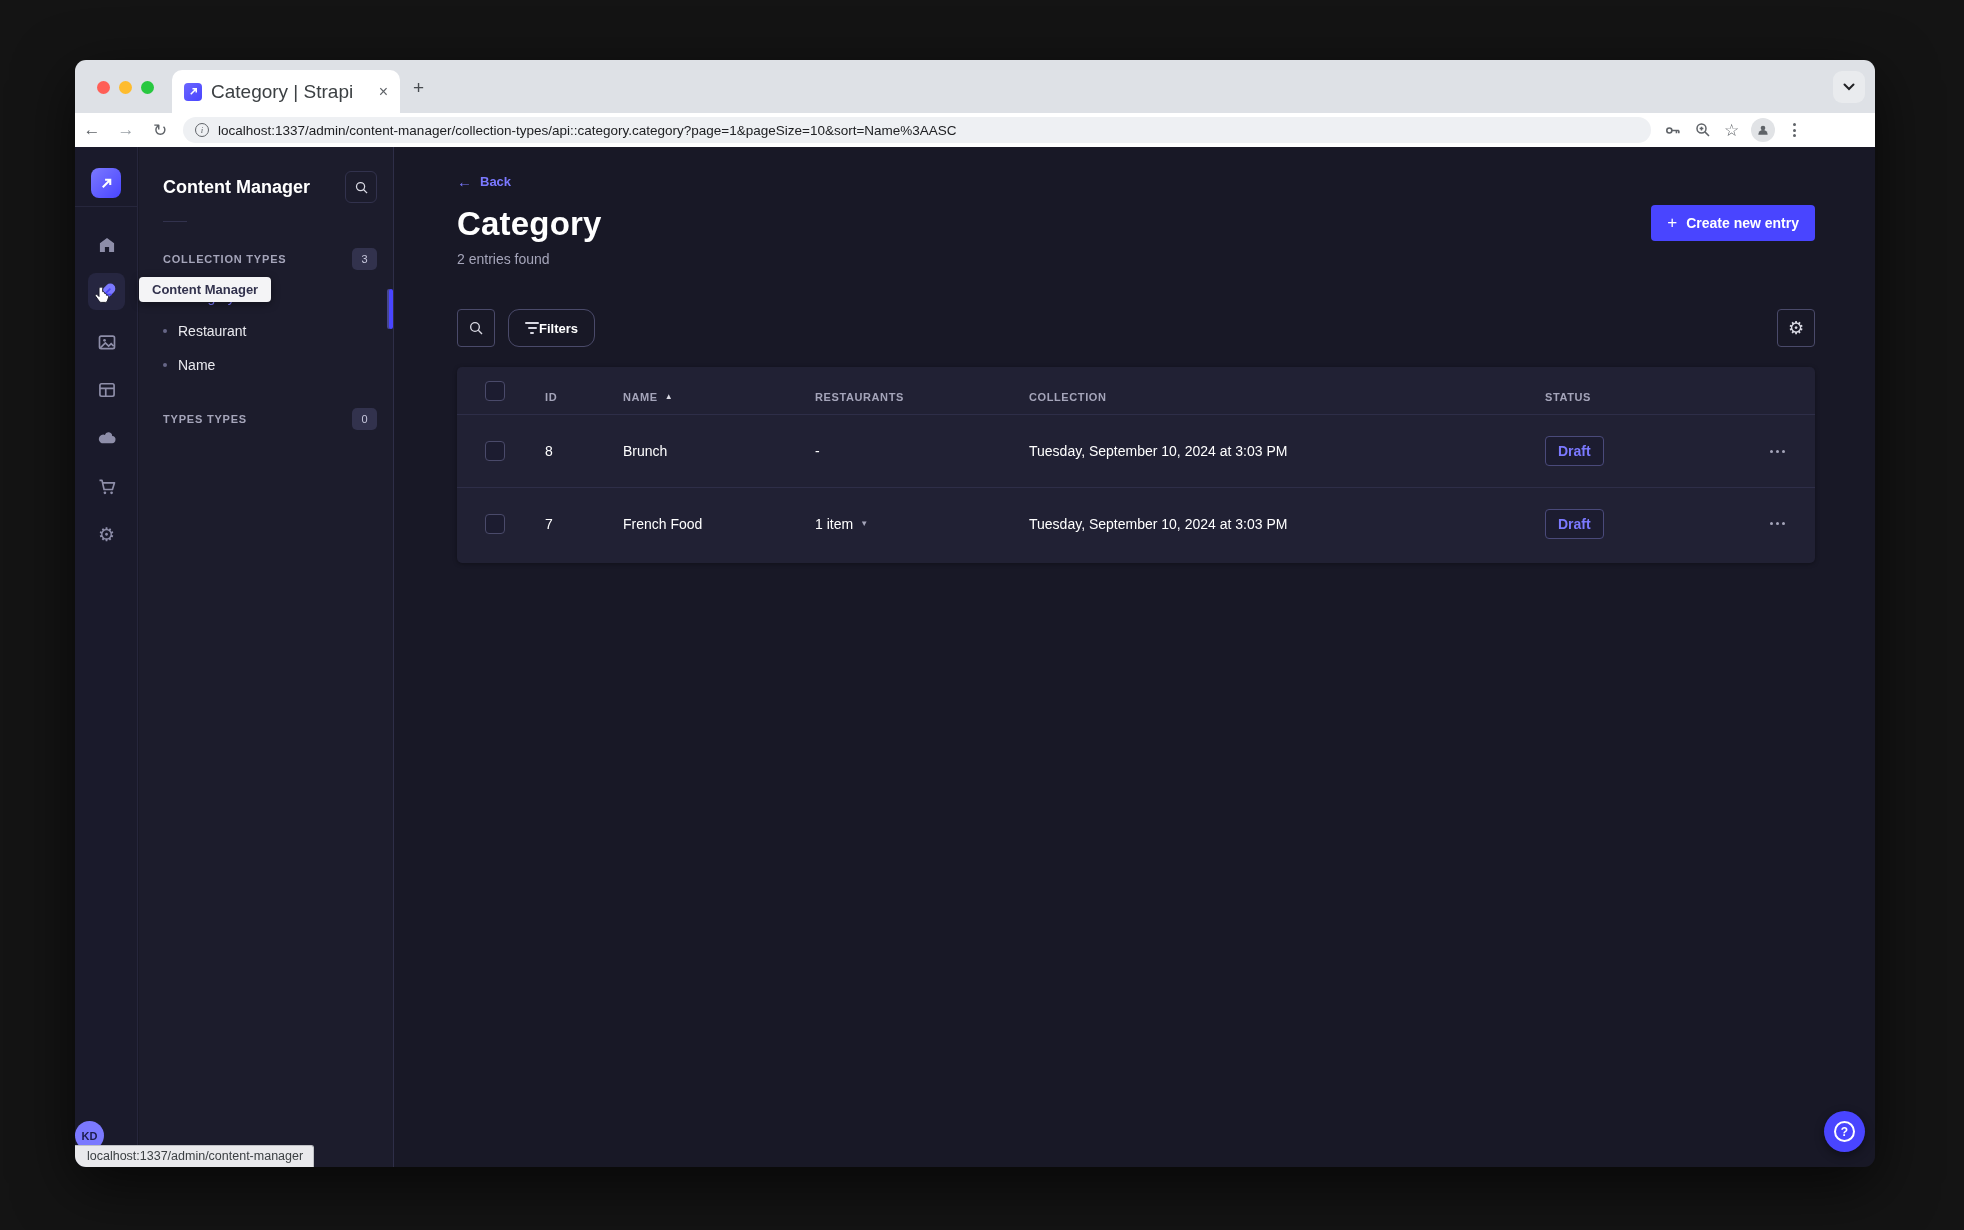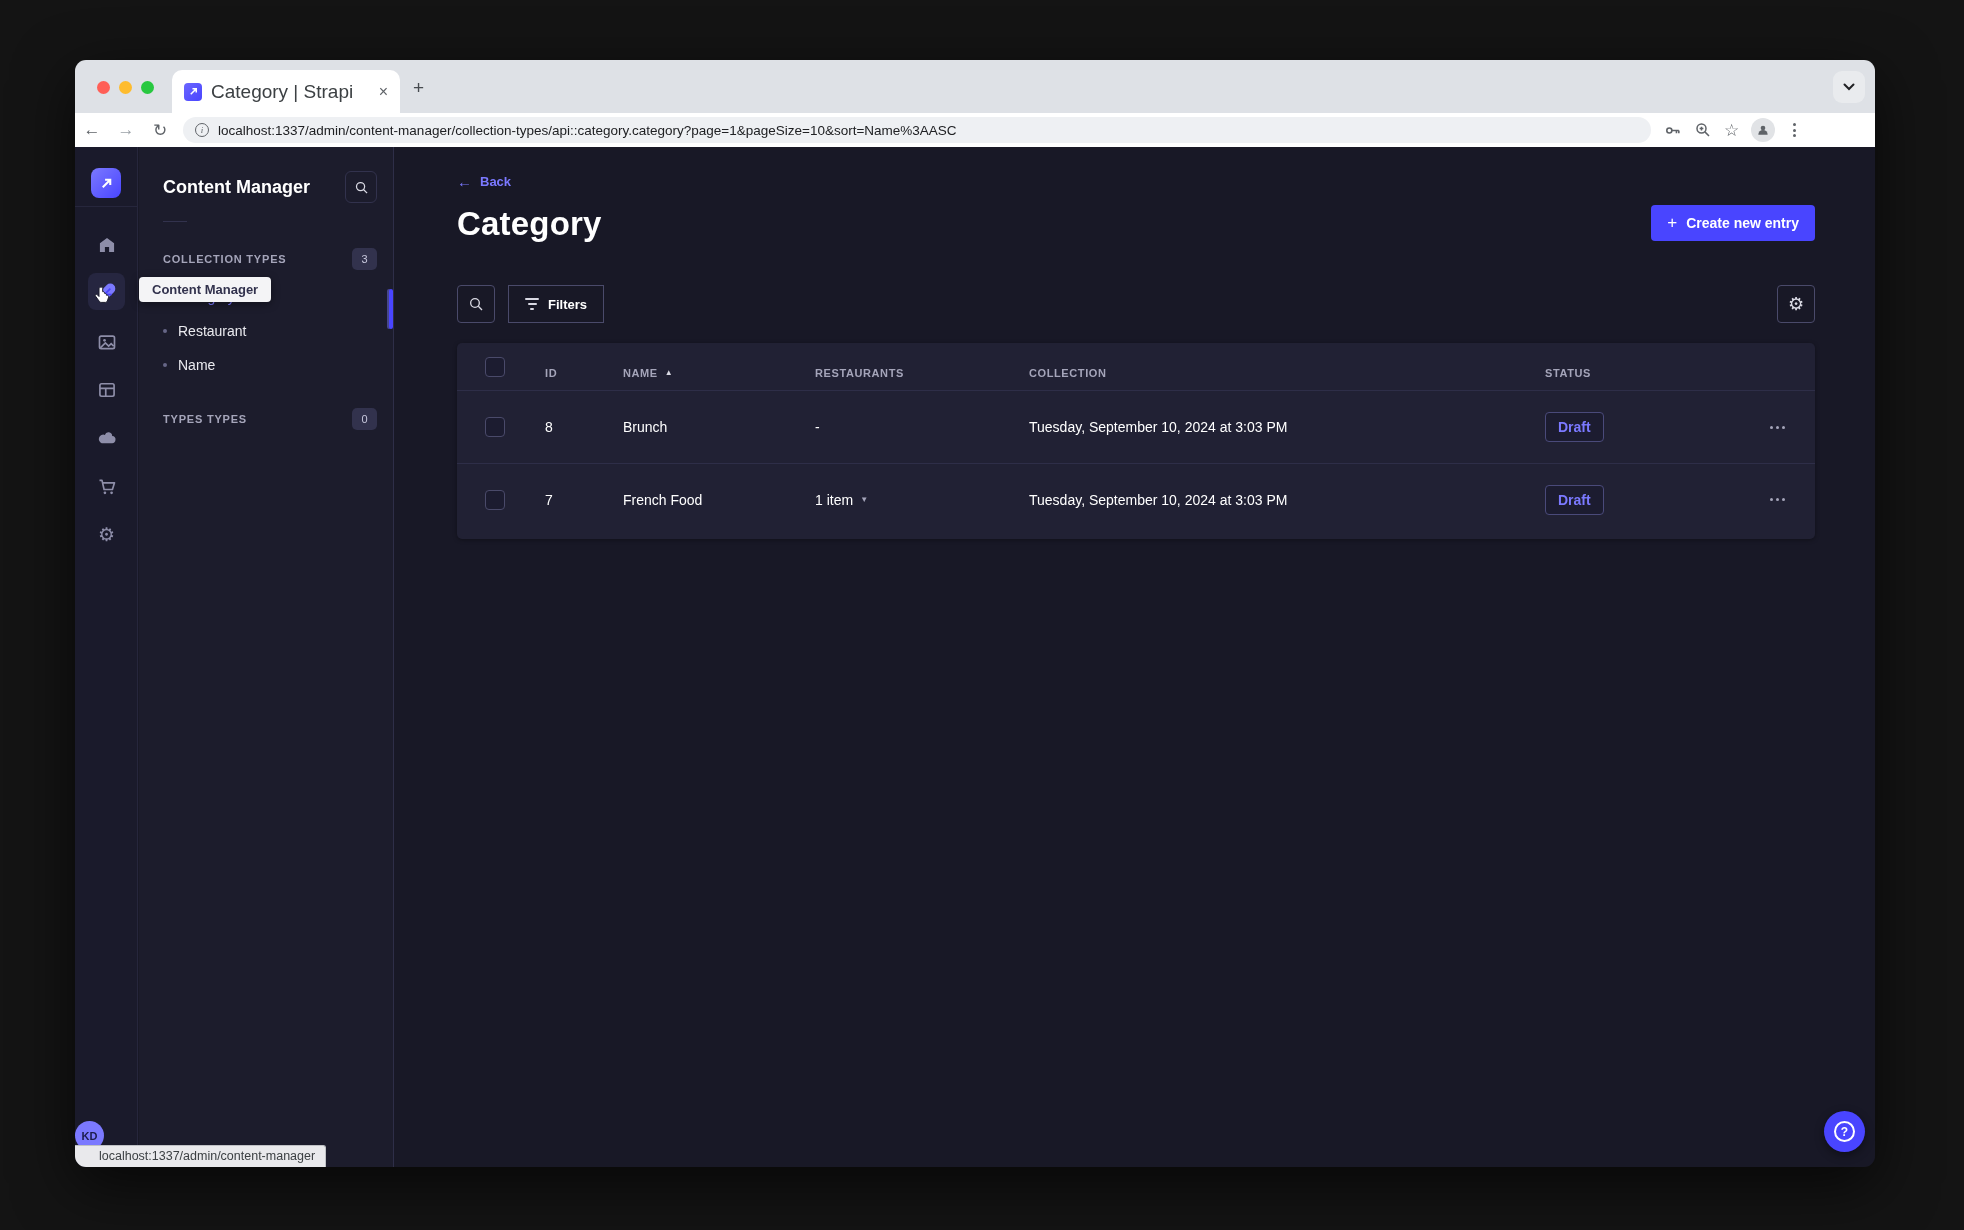--- a/index.html
+++ b/index.html
@@ -69,21 +69,21 @@
   .back-link { display:inline-flex; align-items:center; gap:8px; color:#7b79ff; font-size:13px; font-weight:bold; }
   .back-arrow { font-size:15px; font-weight:normal; }
   .title-row { display:flex; align-items:flex-start; justify-content:space-between; margin-top:14px; }
   .page-title { font-size:33px; font-weight:bold; color:#ffffff; letter-spacing:.2px; }
   .subtitle { margin-top:8px; font-size:14px; color:#a5a5ba; }
   .btn-primary { display:flex; align-items:center; gap:9px; background:#4945ff; color:#ffffff; border:none; border-radius:4px; padding:10px 16px; font-size:14px; font-weight:bold; font-family:inherit; }
   .btn-primary .plus { font-size:17px; font-weight:normal; line-height:14px; }
 
   .filters-row { display:flex; align-items:center; margin-top:42px; gap:13px; }
   .icon-btn { width:38px; height:38px; border:1px solid #4a4a6a; border-radius:4px; background:transparent; display:flex; align-items:center; justify-content:center; }
-  .btn-filters { display:flex; align-items:center; gap:9px; height:38px; border:1px solid #4a4a6a; border-radius:0; background:transparent; color:#ffffff; font-size:13px; font-weight:bold; font-family:inherit; padding:0 16px;justify-content:space-between; }
+  .btn-filters { display:flex; align-items:center; height:38px; border:1px solid #4a4a6a; border-radius:11px; background:transparent; color:#ffffff; font-size:13px; font-weight:bold; font-family:inherit; padding:0 16px;justify-content:space-between; }
   .filter-ico { display:flex; flex-direction:column; gap:3px; align-items:center; }
   .filter-ico i { height:2px; background:#d9d9e3; border-radius:1px; display:block; }
   .filter-ico i:nth-child(1){ width:14px; } .filter-ico i:nth-child(2){ width:9px; } .filter-ico i:nth-child(3){ width:4px; }
   .spacer { flex:1; }
   .gear-btn-glyph { font-size:18px; color:#d9d9e3; line-height:1; }
 
   
   .card { margin-top:20px; background:#212134; border-radius:5px; box-shadow:0 1px 4px rgba(0,0,0,.35); padding-bottom:4px; }
   .tgrid { display:grid; grid-template-columns:60px 78px 192px 214px 516px 196px 1fr; align-items:center; padding:0 28px; }
   .thead { height:48px; border-bottom:1px solid #2e2e48; }
@@ -95,21 +95,21 @@
   .cell { font-size:14px; color:#ffffff; display:flex; align-items:center; gap:7px; }
   .caret { font-size:8px; color:#a5a5ba; }
   .status-badge { display:inline-flex; align-items:center; justify-content:center; padding:6px 12px; border:1px solid #4a4a7a; border-radius:4px; background:#1c1c30; color:#7b79ff; font-size:14px; font-weight:bold; }
   .cell.actions { justify-content:flex-end; }
   .hdots { display:flex; gap:3px; padding:6px 2px; }
   .hdots i { width:3px; height:3px; border-radius:50%; background:#a5a5ba; }
 
   .help-fab { position:absolute; right:10px; bottom:15px; width:41px; height:41px; border-radius:50%; background:#4945ff; display:flex; align-items:center; justify-content:center; box-shadow:0 3px 10px rgba(0,0,0,.4); }
   .q-ring { width:21px; height:21px; border:2px solid #ffffff; border-radius:50%; color:#ffffff; font-size:12px; font-weight:bold; display:flex; align-items:center; justify-content:center; }
 
-  .statusbar { position:absolute; left:0; bottom:0; background:#e9e9ec; border:1px solid #bfc1c5; border-left:none; border-bottom:none; border-radius:0 3px 0 0; padding:3px 10px 4px 24px; font-size:12.5px; color:#3c4043; z-index:50; }
+  .statusbar { position:absolute; left:0; bottom:0; background:#e9e9ec; border:1px solid #bfc1c5; border-left:none; border-bottom:none; border-radius:0 3px 0 0; padding:3px 10px 4px 12px; font-size:12.5px; color:#3c4043; z-index:50; }
 </style>
 </head>
 <body>
 
 <div class="window">
 
   <div class="tabstrip">
     <div class="traffic">
       <span class="light red"></span>
       <span class="light yellow"></span>
@@ -269,20 +269,21 @@
         <span>Back</span>
       </a>
 
       <div class="title-row">
         <h1 class="page-title">Category</h1>
         <button class="btn-primary">
           <span class="plus">+</span>
           <span>Create new entry</span>
         </button>
       </div>
+      <div class="subtitle">2 entries found</div>
 
       <div class="filters-row">
         <button class="icon-btn">
           <svg width="16" height="16" viewBox="0 0 24 24">
               <circle cx="10.5" cy="10.5" r="6.5" stroke="#d9d9e3" stroke-width="2" fill="none"></circle>
               <path d="M15.5 15.5 L21 21" stroke="#d9d9e3" stroke-width="2"></path>
             </svg>
         </button>
         <button class="btn-filters">
           <span class="filter-ico">

